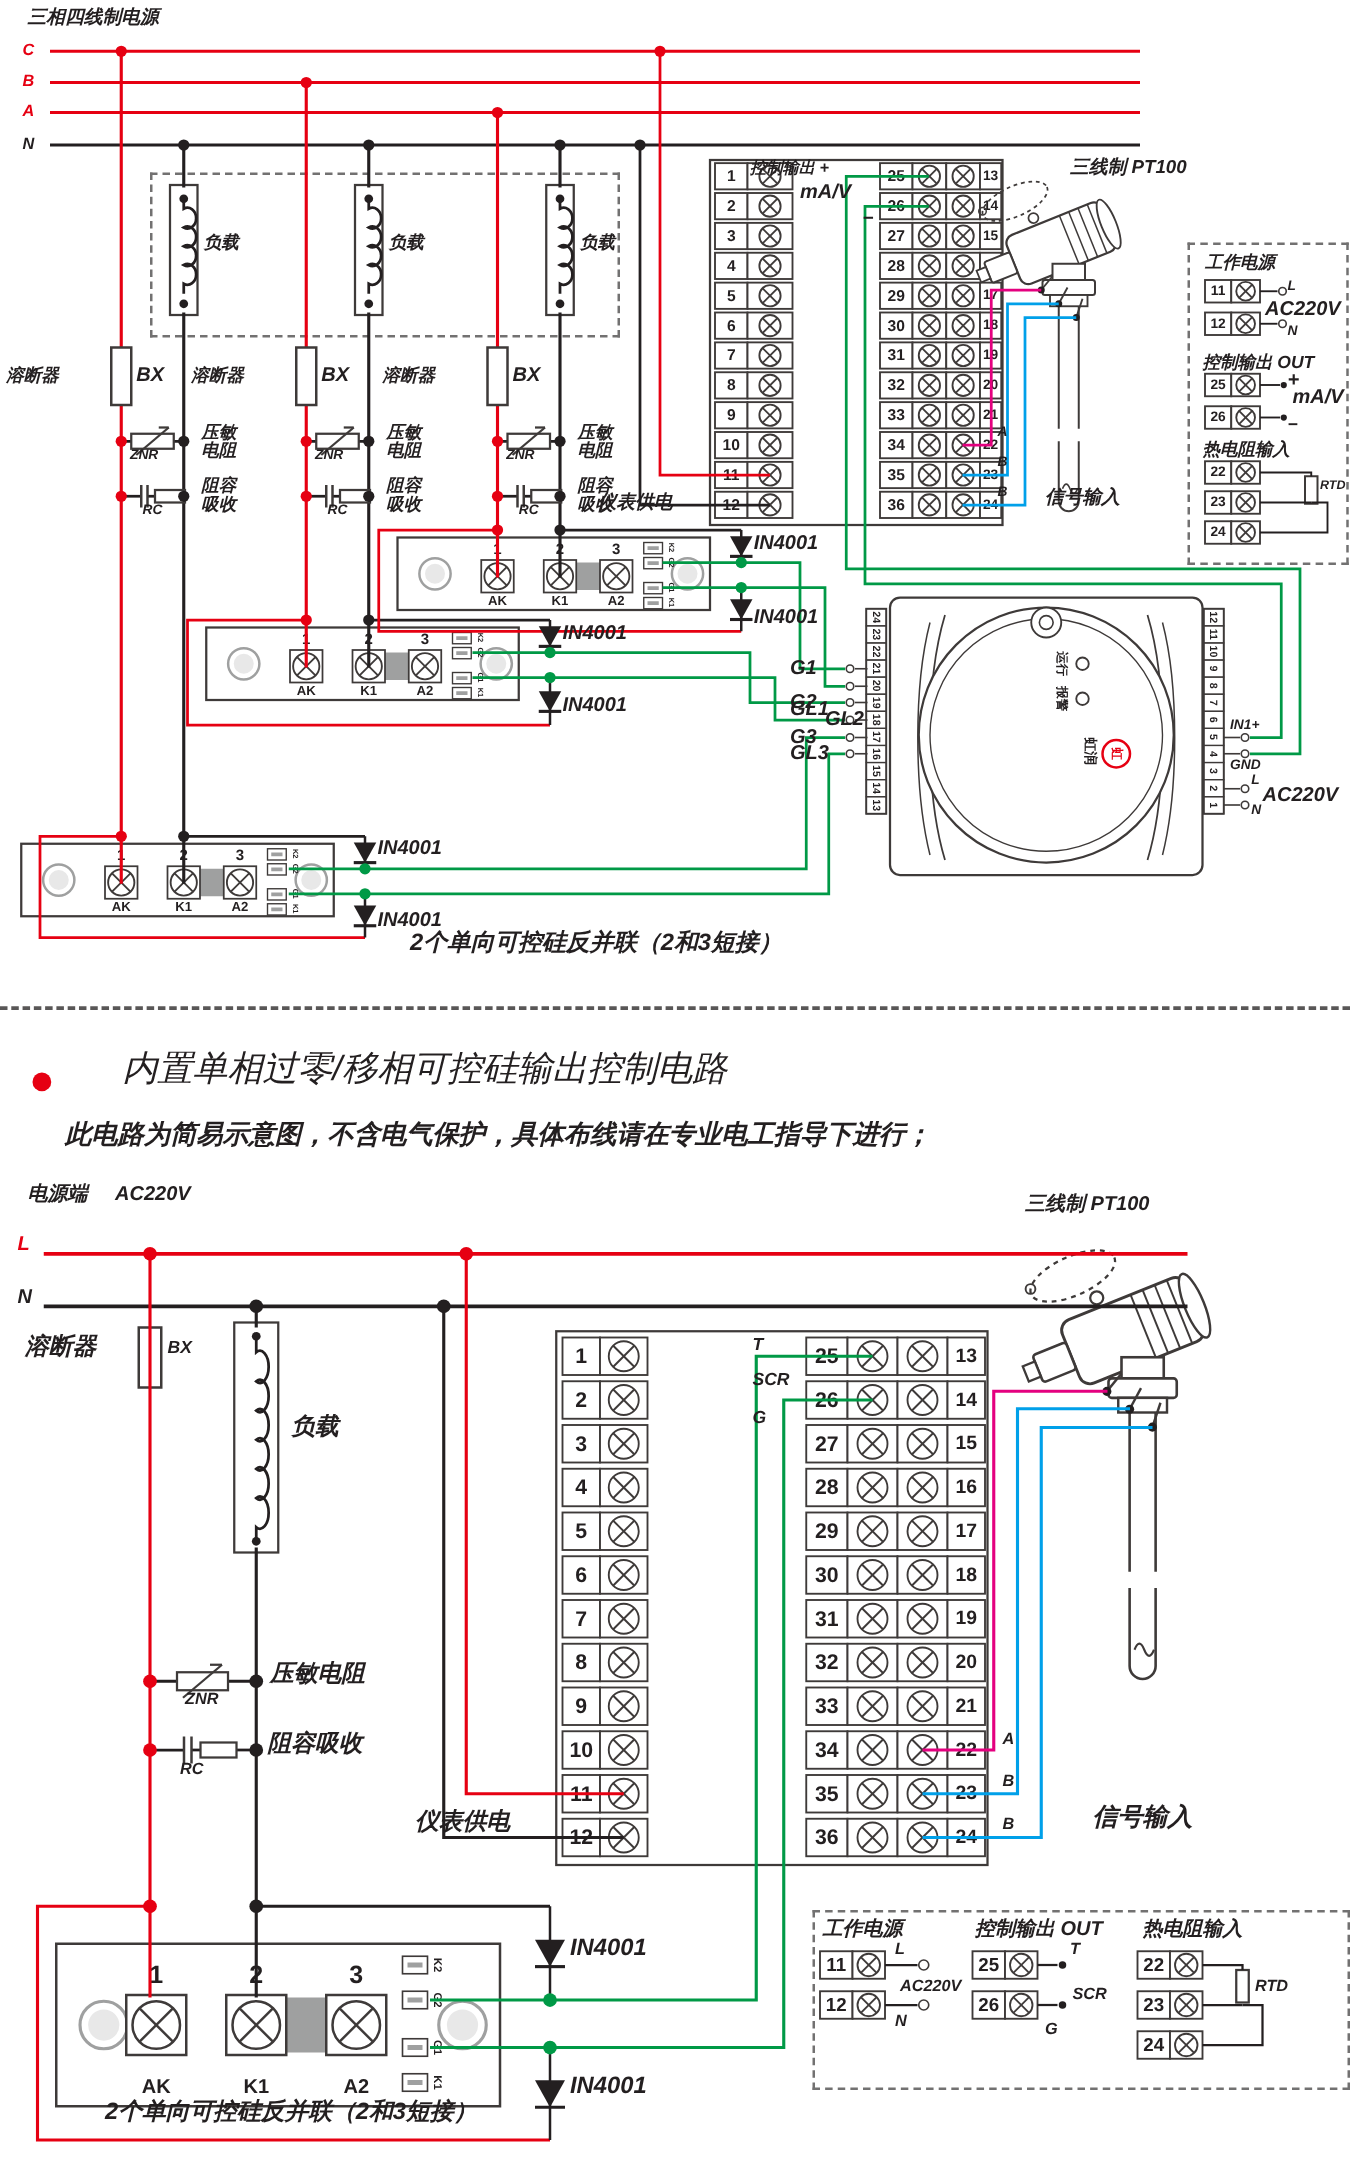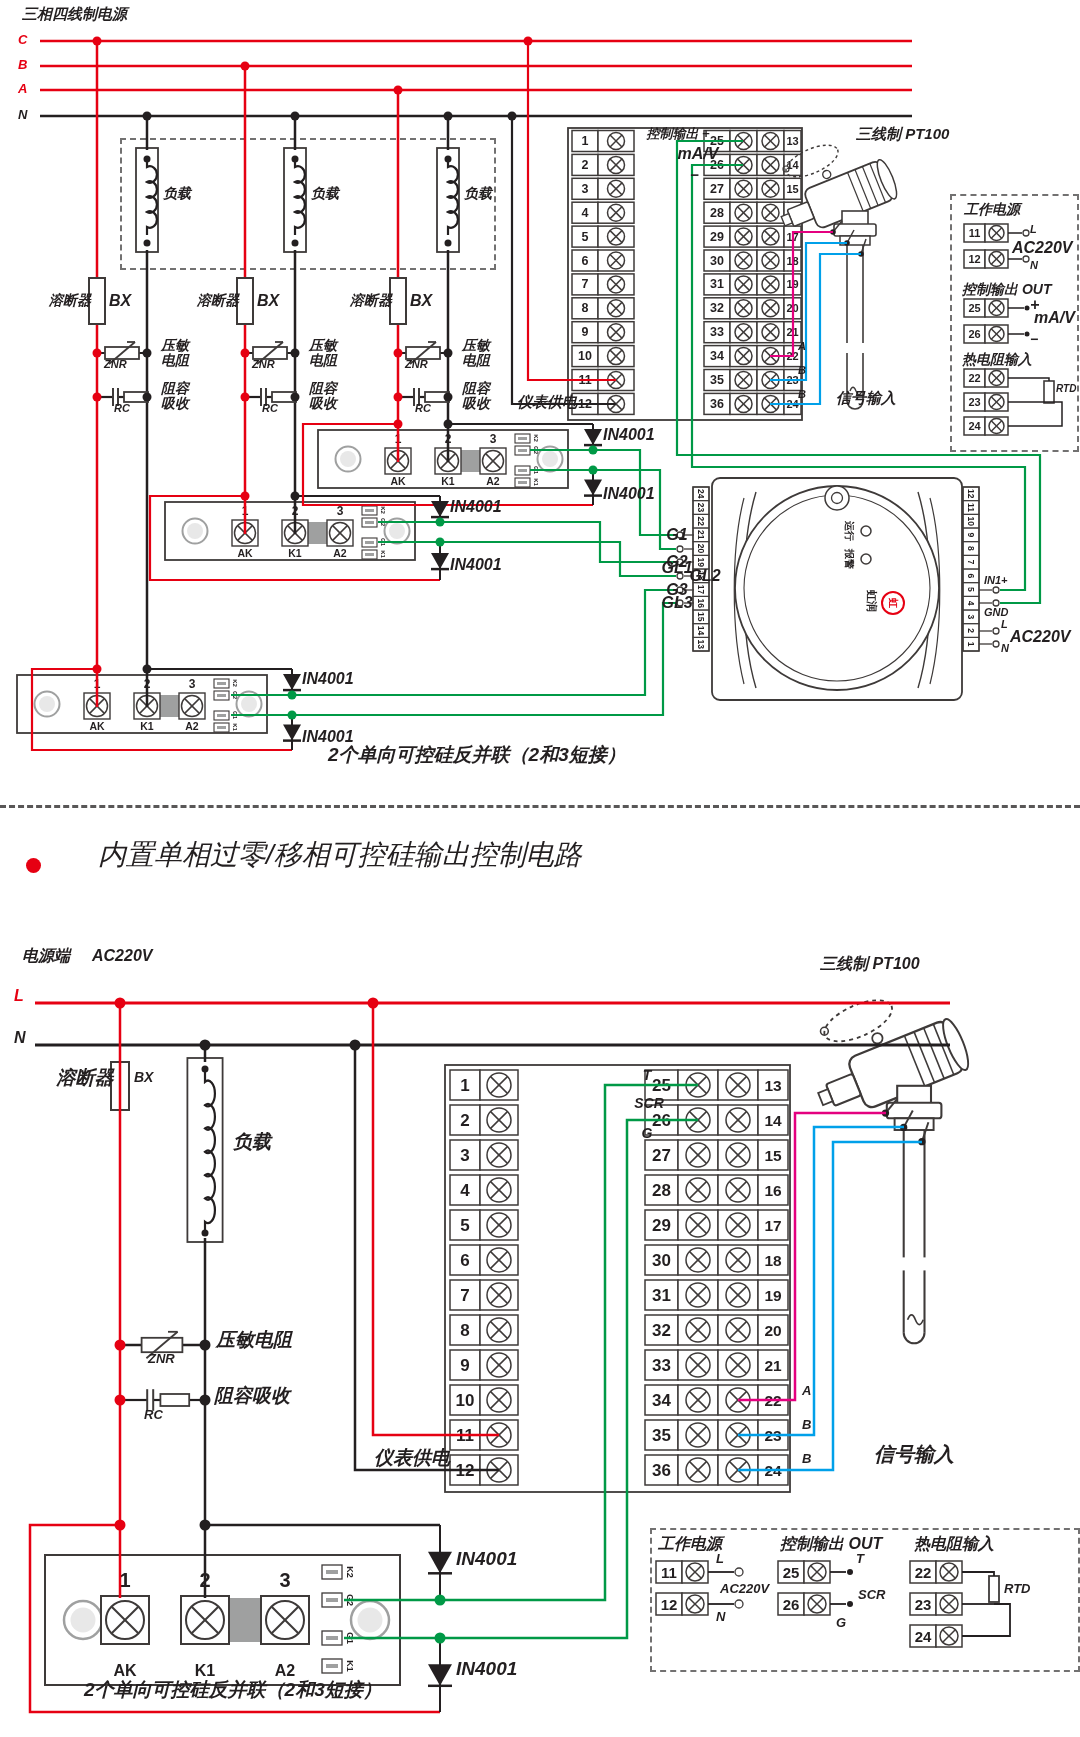--- a/index.html
+++ b/index.html
@@ -2,21 +2,21 @@
 <html><head>
 <meta charset="utf-8">
 <style>
   html,body{margin:0;padding:0;background:#fff;}
   #stage{position:relative;width:1080px;height:1737px;background:#fff;overflow:hidden;
          font-family:"Liberation Sans","DejaVu Sans",sans-serif;color:#231f20;}
   svg{position:absolute;left:0;top:0;}
   #base{z-index:1;} #wires{z-index:3;pointer-events:none;}
   #labels{position:absolute;left:0;top:0;width:100%;height:100%;z-index:4;pointer-events:none;font-style:italic;}
   .lb{position:absolute;white-space:nowrap;color:#231f20;line-height:1.05;}
-  .b{font-weight:bold;} .red{color:#e60012;} .ra{text-align:center;margin-left:25px;} .wrap{white-space:normal;}
+  .b{font-weight:bold;} .red{color:#e60012;} .ra{text-align:left;} .wrap{white-space:normal;}
   .f10{font-size:10px;} .f11{font-size:11px;} .f12{font-size:16px;} .f13{font-size:13px;}
   .f14{font-size:14px;} .f15{font-size:15px;} .f16{font-size:16px;} .f17{font-size:19px;}
   .f20{font-size:20px;} .f21{font-size:21px;} .f28{font-size:28px;margin-left:46px;}
   .dashbox{position:absolute;border:2px dashed #727171;z-index:2;}
   #divider{position:absolute;left:0;top:805px;width:1080px;border-top:3px dashed #595757;z-index:2;}
   #bullet{position:absolute;left:26px;top:858px;width:15px;height:15px;border-radius:50%;background:#e60012;z-index:4;}
   text{font-family:"Liberation Sans","DejaVu Sans",sans-serif;}
 </style>
 </head>
 <body>
@@ -890,20 +890,21 @@
       <div class="lb f12 b" style="left: 1034px; top: 310px;">mA/V</div>
       <div class="lb f14 b" style="left: 1030px; top: 332px;">−</div>
       <div class="lb f14 b" style="left: 962px; top: 352px;">热电阻输入</div>
       <div class="lb f10 b" style="left: 1056px; top: 384px;">RTD</div>
       <div class="lb f11 b" style="left: 984px; top: 575px;">IN1+</div>
       <div class="lb f11 b" style="left: 984px; top: 607px;">GND</div>
       <div class="lb f11 b" style="left: 1001px; top: 619px;">L</div>
       <div class="lb f12 b" style="left: 1010px; top: 629px;">AC220V</div>
       <div class="lb f11 b" style="left: 1001px; top: 643px;">N</div>
       <div class="lb f28" style="left: 52px; top: 840px;">内置单相过零/移相可控硅输出控制电路</div>
+      <div class="lb f21 b" style="left: 52px; top: 897px;">此电路为简易示意图，不含电气保护，具体布线请在专业电工指导下进行；</div>
       <div class="lb f16 b" style="left: 22px; top: 948px;">电源端</div>
       <div class="lb f16 b" style="left: 92px; top: 948px;">AC220V</div>
       <div class="lb f16 b red" style="left: 14px; top: 988px;">L</div>
       <div class="lb f16 b" style="left: 14px; top: 1030px;">N</div>
       <div class="lb f17 b ra" style="left: 20px; top: 1068px; width: 80px;">溶断器</div>
       <div class="lb f14 b" style="left: 134px; top: 1070px;">BX</div>
       <div class="lb f17 b" style="left: 233px; top: 1132px;">负载</div>
       <div class="lb f17 b" style="left: 216px; top: 1330px;">压敏电阻</div>
       <div class="lb f13 b" style="left: 148px; top: 1352px;">ZNR</div>
       <div class="lb f17 b" style="left: 214px; top: 1386px;">阻容吸收</div>

